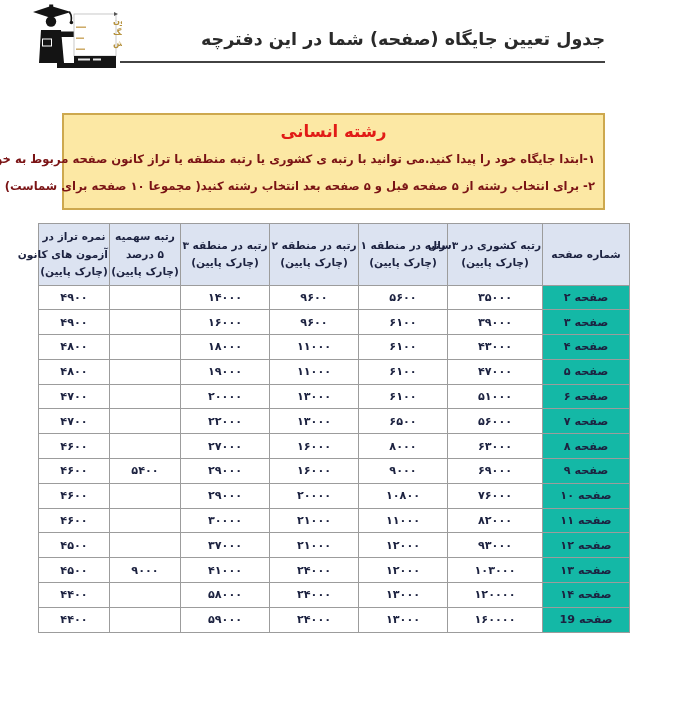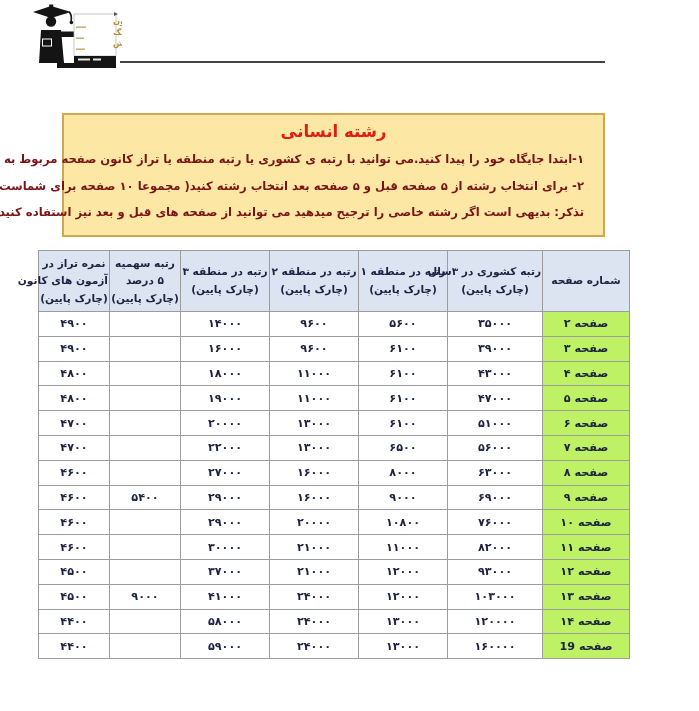--- a/index.html
+++ b/index.html
@@ -11,32 +11,32 @@
   .header { position:relative; height:86px; }
   .logo { position:absolute; left:30px; top:3px; width:92px; height:68px; }
   .page-title {
     position:absolute; right:94px; top:29px; direction:rtl;
     font-size:17.5px; font-weight:bold; color:#2a2a2a; white-space:nowrap;
   }
   .title-underline { position:absolute; left:120px; right:94px; top:61px; height:2px; background:#424242; }
   
   .notice {
     margin:27px 94px 12px 62px; background:#fce8a4; border:2px solid #cda84e;
-    padding:3px 19px 9px; direction:rtl; text-align:center; box-sizing:border-box;
+    padding:3px 8px 9px; direction:rtl; text-align:center; box-sizing:border-box;
   }
   .notice-title { color:#e11b16; font-size:16.5px; font-weight:bold; padding:4px 0 5px; }
   .notice-line { color:#7a1315; font-size:11.6px; font-weight:bold; line-height:26.5px; white-space:nowrap; }
   
   .table-wrap { margin:13px 91px 0 38px; }
   table { border-collapse:collapse; direction:rtl; table-layout:fixed; width:570px; }
   th, td { border:1px solid #9c9c9c; text-align:center; vertical-align:middle; padding:0; }
   th { background:#dce3f1; font-size:10.6px; font-weight:bold; color:#1c2240; padding:4px 1px; }
   th .hline { line-height:17.5px; white-space:nowrap; }
   td { height:23.8px; font-size:11.2px; font-weight:bold; color:#1c2240; background:#ffffff; }
-  td.page { background:#bef264; }
+  td.page { background:#14b8a6; }
   th.page   { width:84px; }
   th.country{ width:92px;margin-top:23px; }
   th.region1{ width:86px;margin-top:8px; }
   th.region2{ width:86px; }
   th.region3{ width:86px; }
   th.quota  { width:68px; }
   th.taraz  { width:68px; }
 </style>
 </head>
 <body>
@@ -65,29 +65,29 @@
         </g>
       <rect x="46" y="23.5" width="10" height="1.4" fill="#c9a45a"></rect>
       <rect x="46" y="34.5" width="8" height="1.4" fill="#c9a45a"></rect>
       <rect x="46" y="45.5" width="9" height="1.4" fill="#c9a45a"></rect>
       <rect x="44" y="53" width="42" height="7" fill="#151515"></rect>
       <rect x="48" y="55.5" width="12" height="2" fill="#e8e8e8"></rect>
       <rect x="63" y="55.5" width="8" height="2" fill="#e8e8e8"></rect>
     </g>
     <rect x="27" y="60" width="59" height="5" fill="#151515"></rect>
   </svg>
+  <div class="page-title">جدول تعیین جایگاه (صفحه) شما در این دفترچه</div>
   <div class="title-underline"></div>
 </div>
 
 <div class="notice">
   <div class="notice-title">رشته انسانی</div>
   <div id="notice-lines">
       <div class="notice-line">۱-ابتدا جایگاه خود را پیدا کنید.می توانید با رتبه ی کشوری یا رتبه منطقه یا تراز کانون صفحه مربوط به خود را پیدا کنید.</div>
       <div class="notice-line">۲- برای انتخاب رشته از ۵ صفحه قبل و ۵ صفحه بعد انتخاب رشته کنید( مجموعا ۱۰ صفحه برای شماست) در این ۱۰ صفحه</div>
-      <div class="notice-line">تذکر: بدیهی است اگر رشته خاصی را ترجیح میدهید می توانید از صفحه های قبل و بعد نیز استفاده کنید</div>
     </div>
 </div>
 
 <div class="table-wrap">
   <table>
     <thead>
       <tr id="header-row">
           <th class="page">
             <div class="hline">شماره صفحه</div>
           </th>

